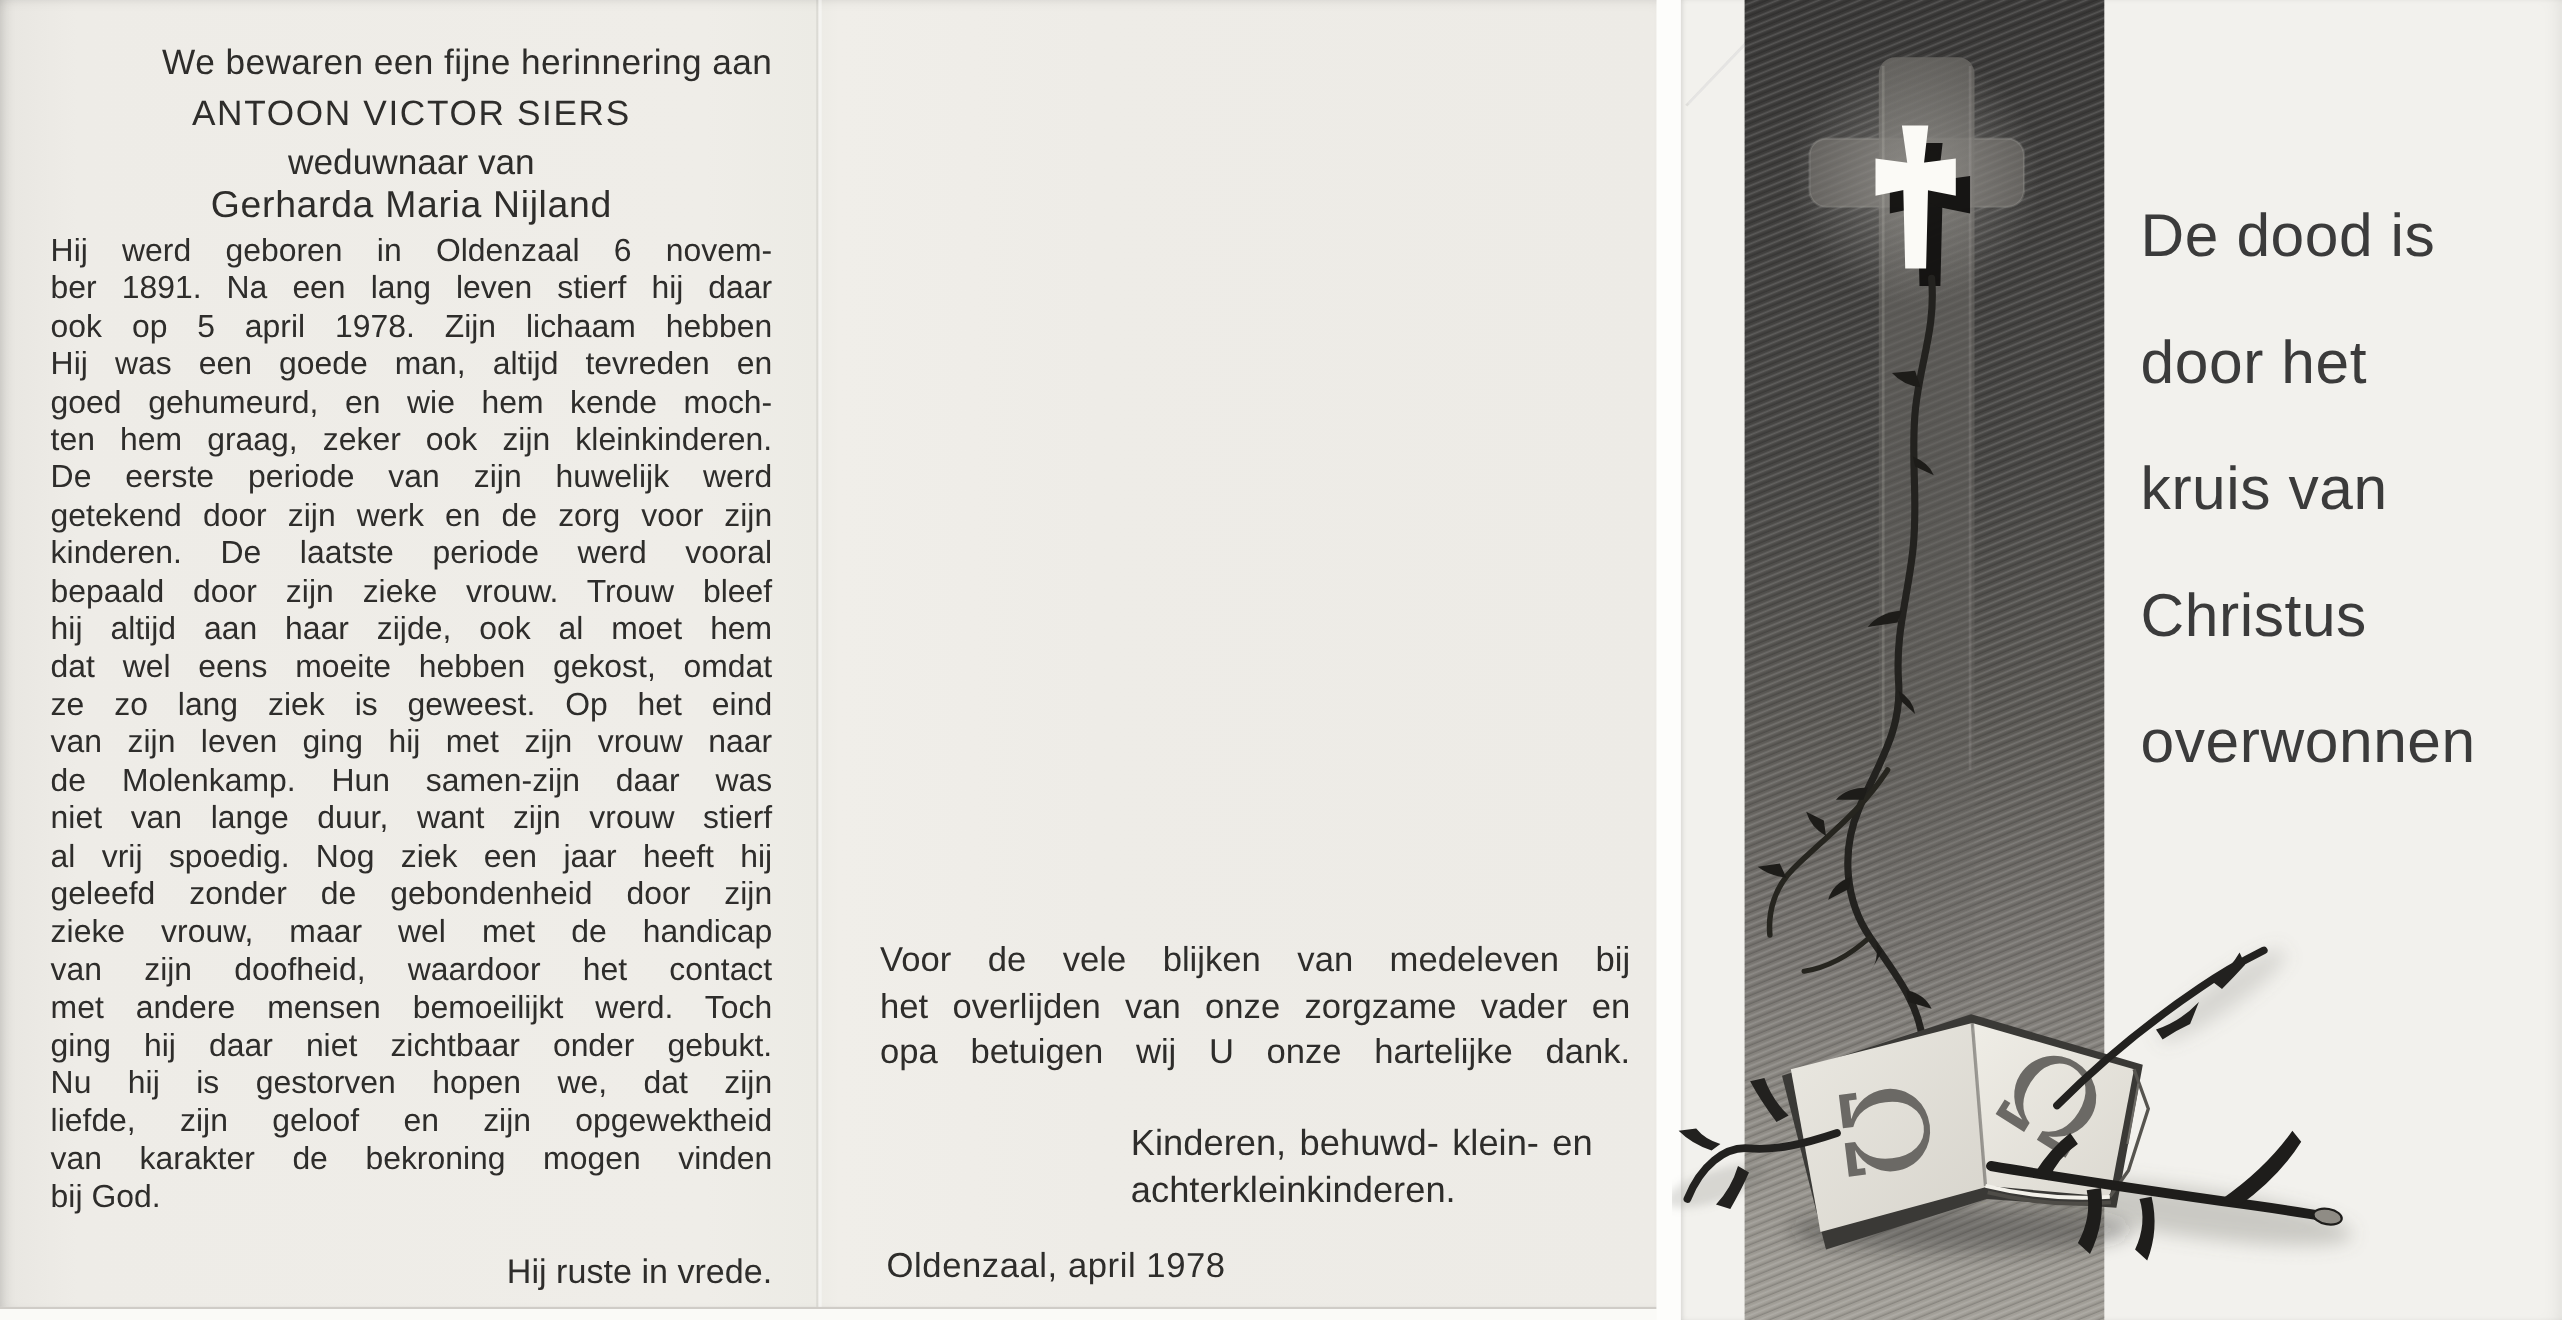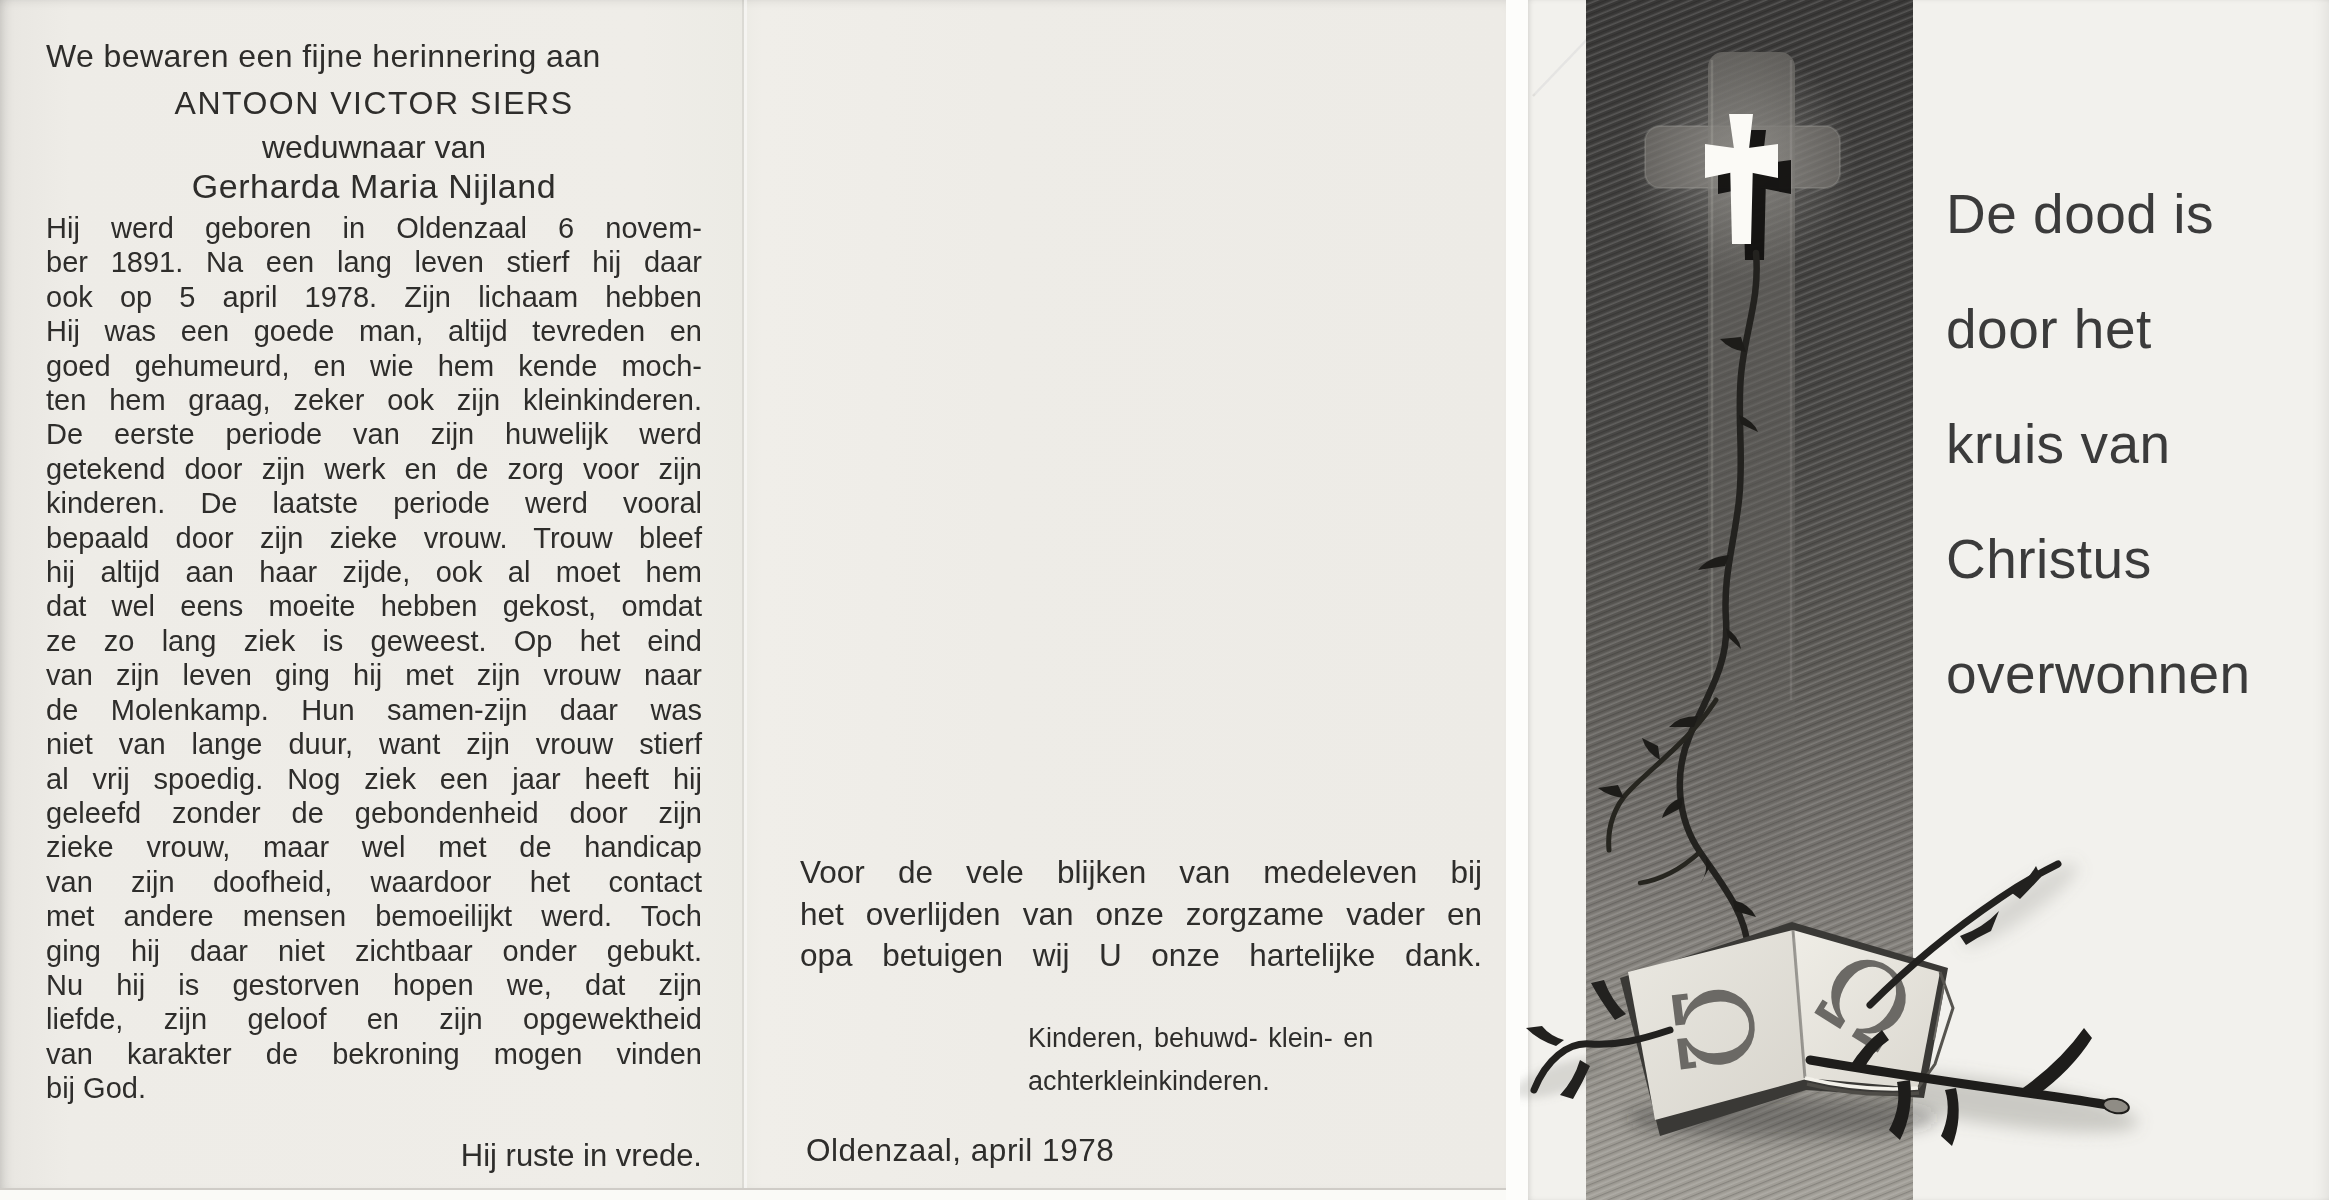--- a/index.html
+++ b/index.html
@@ -20,32 +20,32 @@
   #fold-line{left:742px;top:0;width:2px;height:1188px;background:rgba(0,0,0,.07);}
   #fold-highlight{left:744px;top:0;width:3px;height:1188px;background:rgba(255,255,255,.45);}
   #scan-gap{left:1506px;top:0;width:22px;height:1200px;background:#fdfdfb;}
   #card-right{
     left:1528px;top:0;width:801px;height:1200px;
     background:#f2f1ed;
     box-shadow:inset 3px 0 6px -3px rgba(0,0,0,.18), inset -12px 0 18px -12px rgba(0,0,0,.10);
   }
   
   .lp{left:46px;width:656px;line-height:1.2;}
-  #lp-intro   {top:37px; font-size:32px;text-align:left;letter-spacing:.4px;}
+  #lp-intro   {top:37px; font-size:32px;text-align:right;letter-spacing:.4px;}
   #lp-name    {top:84px; font-size:32px;text-align:center;letter-spacing:1.5px;}
   #lp-relation{top:128px;font-size:32px;text-align:center;}
   #lp-spouse  {top:166px;font-size:34px;text-align:center;letter-spacing:.6px;}
   #lp-body{top:211px;font-size:29px;line-height:34.4px;}
   #lp-body .body-line{text-align:justify;text-align-last:justify;word-spacing:1px;}
   #lp-body .body-last{text-align:left;}
   #lp-closing{top:1137px;font-size:31px;text-align:right;}
   
   #mp-thanks{left:800px;top:852px;width:682px;font-size:31.5px;line-height:41.5px;}
   #mp-thanks .thanks-line{text-align:justify;text-align-last:justify;word-spacing:2px;}
-  #mp-signature{left:1028px;top:1017px;width:440px;font-size:27px;line-height:43px;word-spacing:3px;}
+  #mp-signature{left:1028px;top:1017px;width:440px;font-size:33px;line-height:43px;word-spacing:3px;}
   #mp-place-date{left:806px;top:1132px;font-size:31.5px;letter-spacing:.5px;}
   
   #rp-verse{left:1946px;top:157px;width:370px;font-size:55px;line-height:115px;color:#3b3b3b;letter-spacing:.5px;}
   
   #illustration-svg{left:1520px;top:0;width:809px;height:1200px;}
 </style>
 </head>
 <body>
 
 <div class="abs" id="card-left-mid"></div>

